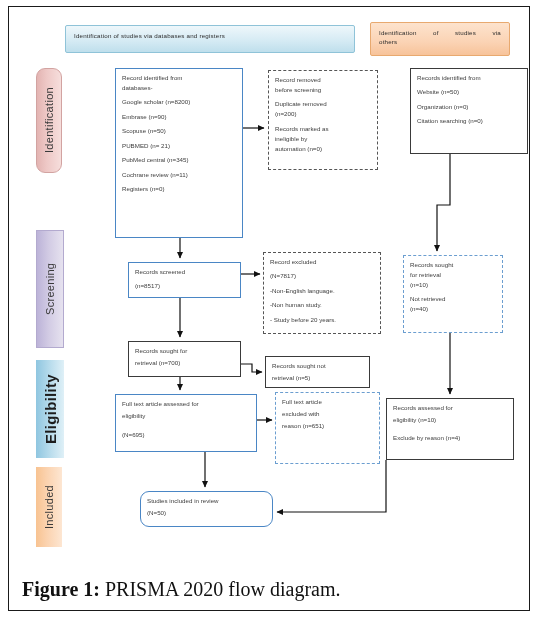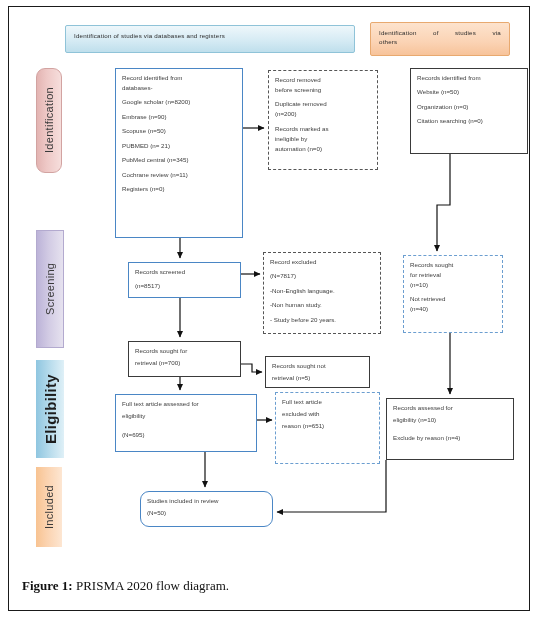--- a/index.html
+++ b/index.html
@@ -143,21 +143,21 @@
   
   #wires { position: absolute; left: 0; top: 0; width: 538px; height: 621px; pointer-events: none; }
 
   
   #caption {
     position: absolute;
     left: 22px;
     top: 578px;
     width: 470px;
     font-family: "Liberation Serif", serif;
-    font-size: 13px;
+    font-size: 20px;
     color: #111111;
   }
   #caption .lead { font-weight: bold; }
 </style>
 </head>
 <body>
 
 <div id="page">
 
   <div id="page-frame"></div>

